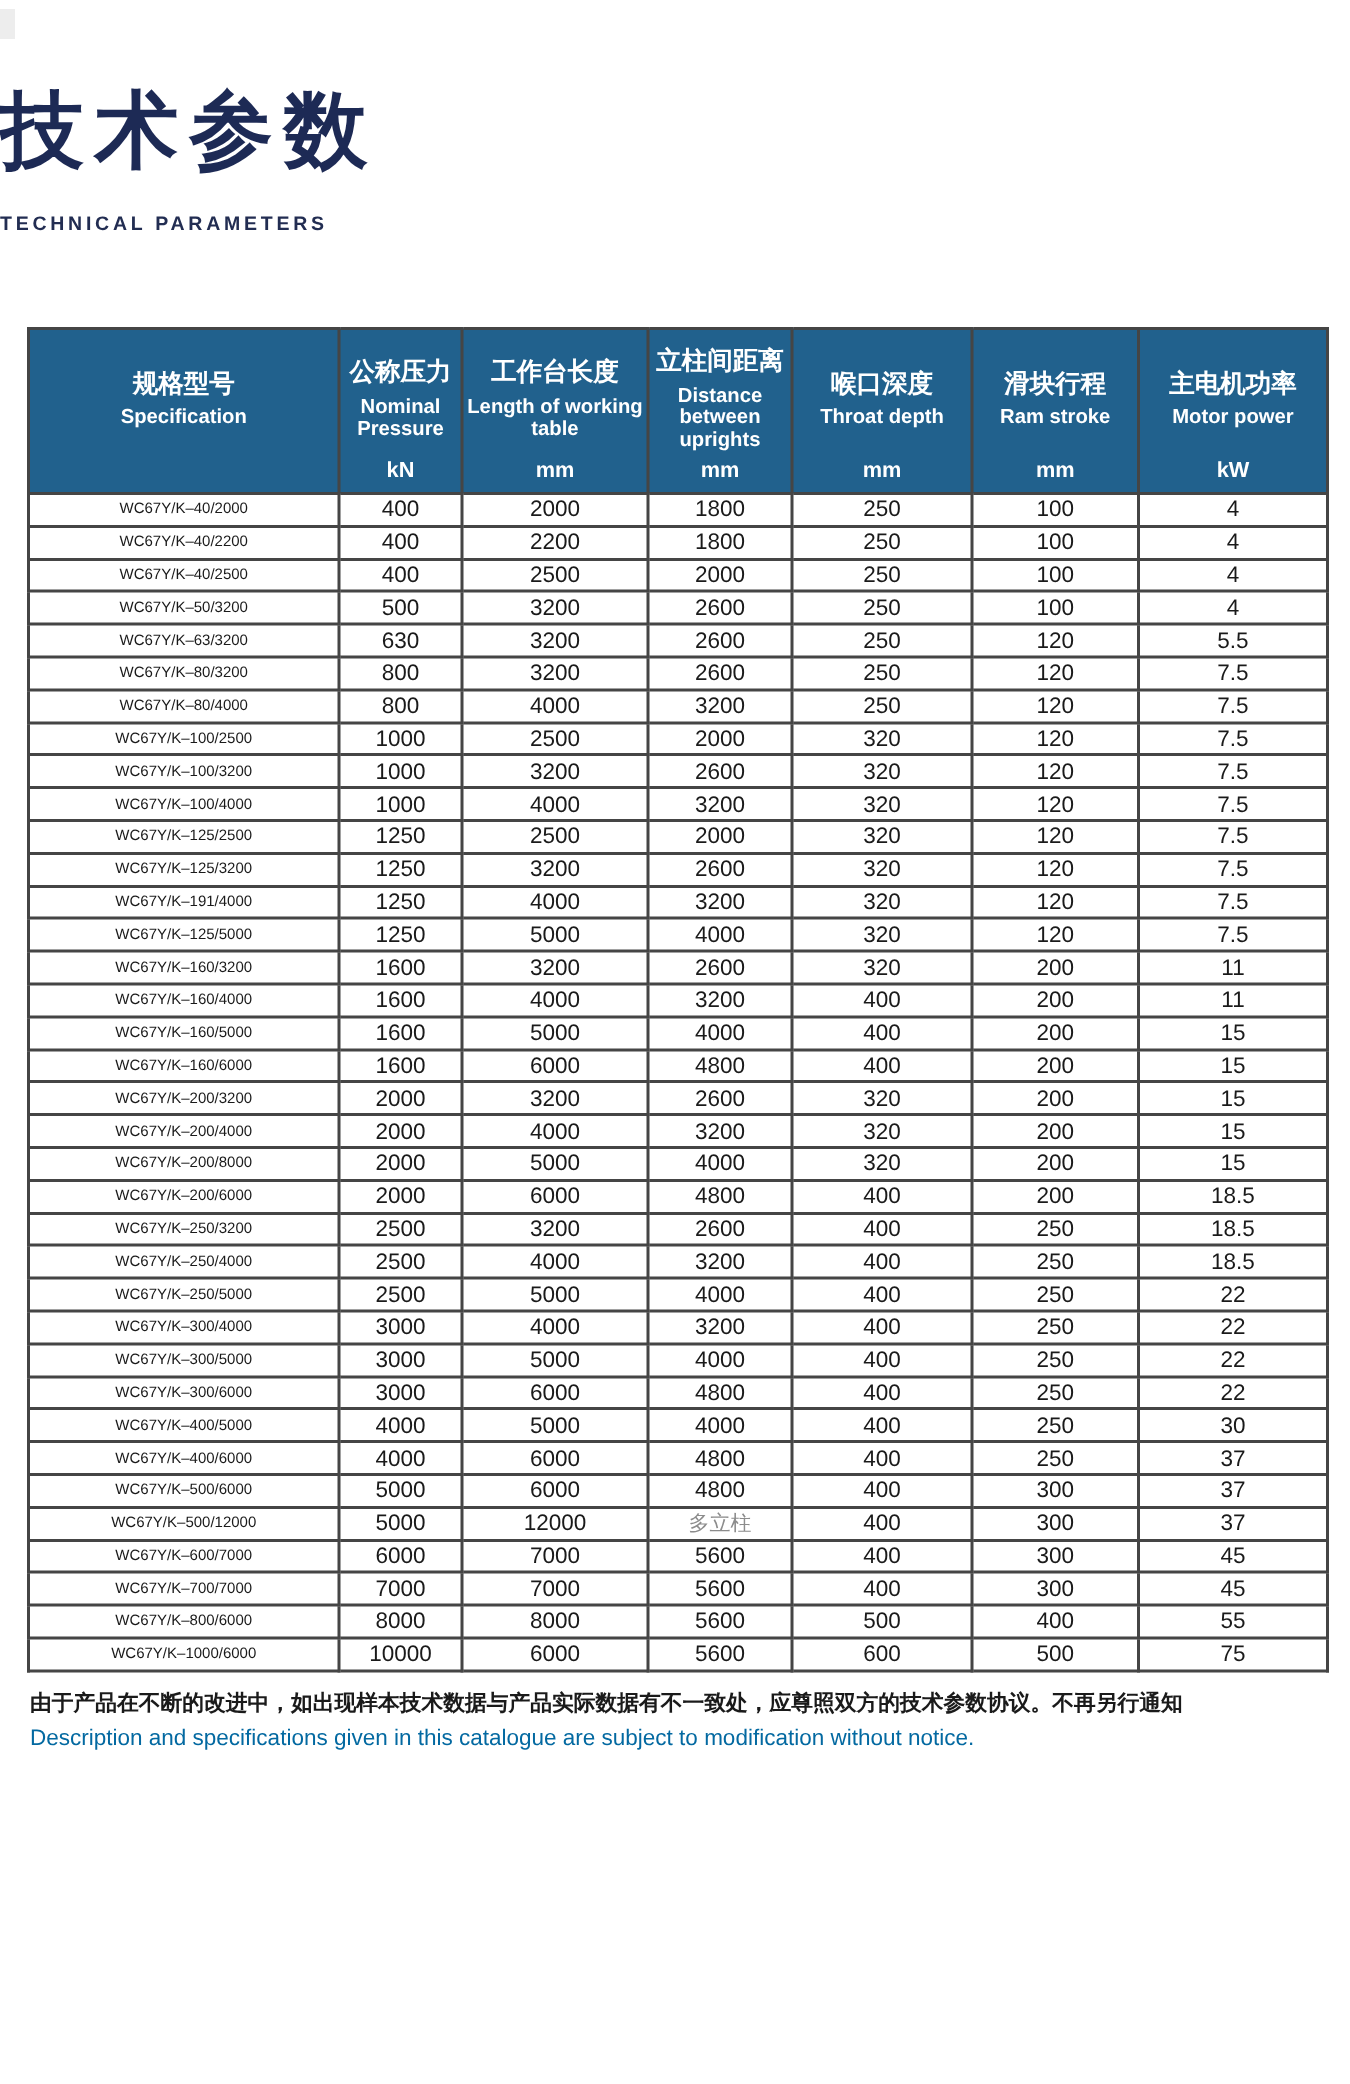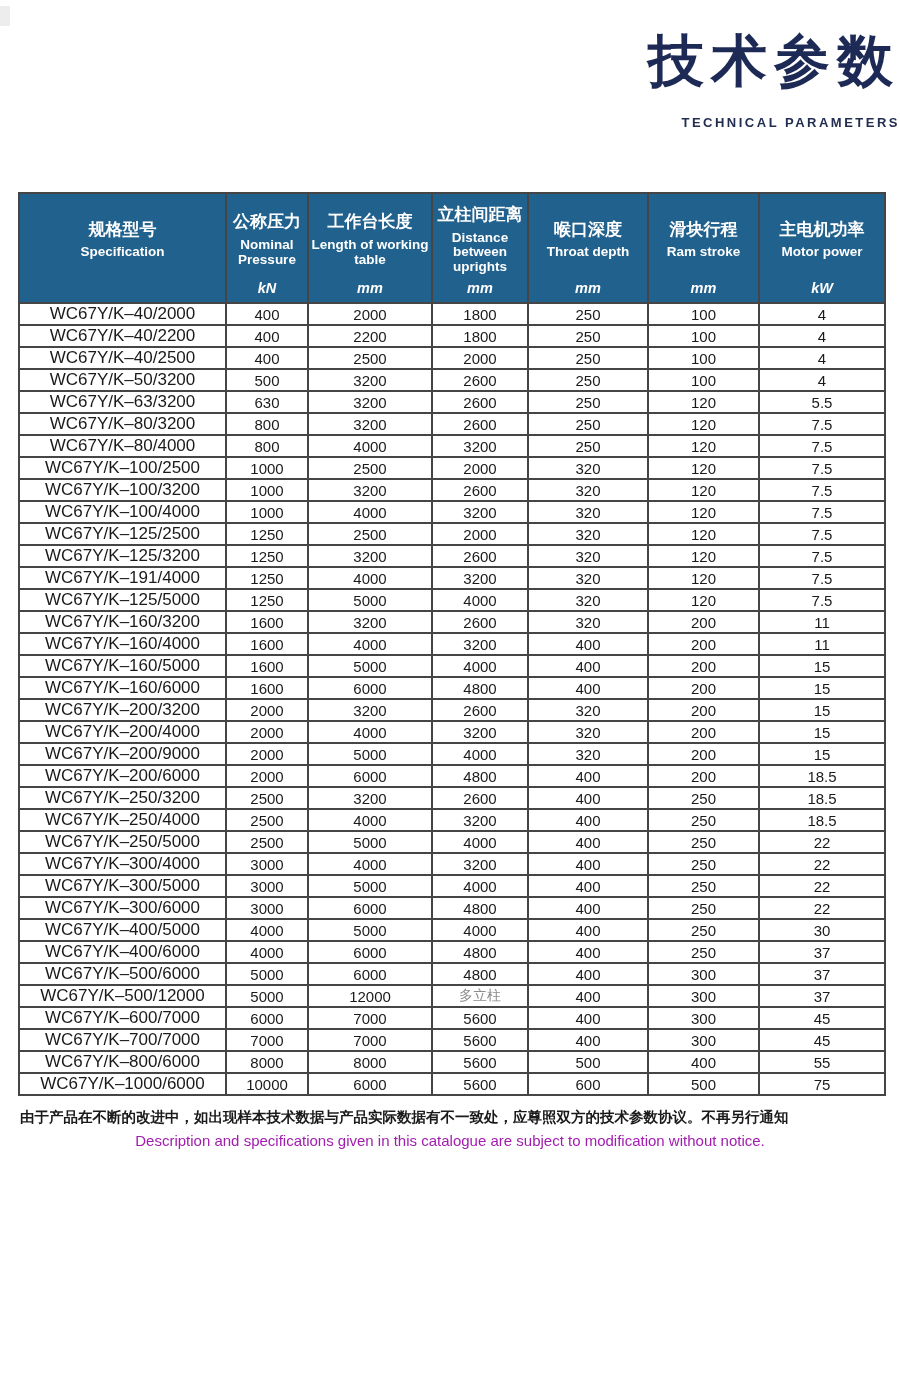--- a/index.html
+++ b/index.html
@@ -15,22 +15,22 @@
     min-height:1389px;
     background:#ffffff;
     font-family:"Liberation Sans", sans-serif;
     position:relative;
     color:#1b1b1b;
   }
   .corner-artifact{
     position:absolute;left:0;top:6px;width:10px;height:20px;background:#ededed;
   }
   .title-block{
-    padding-top:24px;
-    text-align:right;
+    padding-top:50px;
+    text-align:left;
   }
   .page-title{
     margin:0;
     font-size:56px;
     font-weight:900;
     letter-spacing:7px;
     color:var(--navy);
   }
   .page-subtitle{
     margin-top:15px;
@@ -76,53 +76,51 @@
     font-weight:bold;
     line-height:1.1;
     margin-top:6px;
   }
   .h-unit{
     position:absolute;
     bottom:5px;
     left:0;right:0;
     font-size:14.5px;
     font-weight:bold;
-    font-style:italic;
   }
   .spec-table tbody td{
     height:21.8px;
     font-size:15px;
     color:#1a1a1a;
     white-space:nowrap;
     overflow:hidden;
   }
   .spec-table tbody td.spec{
-    font-size:17px;
+    font-size:10px;
   }
   .spec-table tbody td.muted{
     color:var(--muted);
     font-size:14px;
   }
   .note{
     margin:12px 0 0 20px;
     width:860px;
   }
   .note-zh{
     font-size:14.5px;
     font-weight:700;
     color:#1a1a1a;
     line-height:1.35;
   }
   .note-en{
     margin-top:3px;
     font-size:15px;
     font-weight:400;
-    color:#a21caf;
+    color:#0369a1;
     line-height:1.3;
-    text-align:center;
   }
 </style>
 </head>
 <body>
 
 <div class="page">
   <div class="corner-artifact"></div>
 
   <header class="title-block">
     <h1 class="page-title">技术参数</h1>
@@ -366,21 +364,21 @@
         <tr>
           <td class="spec">WC67Y/K–200/4000</td>
           <td>2000</td>
           <td>4000</td>
           <td>3200</td>
           <td>320</td>
           <td>200</td>
           <td>15</td>
         </tr>
         <tr>
-          <td class="spec">WC67Y/K–200/9000</td>
+          <td class="spec">WC67Y/K–200/8000</td>
           <td>2000</td>
           <td>5000</td>
           <td>4000</td>
           <td>320</td>
           <td>200</td>
           <td>15</td>
         </tr>
         <tr>
           <td class="spec">WC67Y/K–200/6000</td>
           <td>2000</td>

